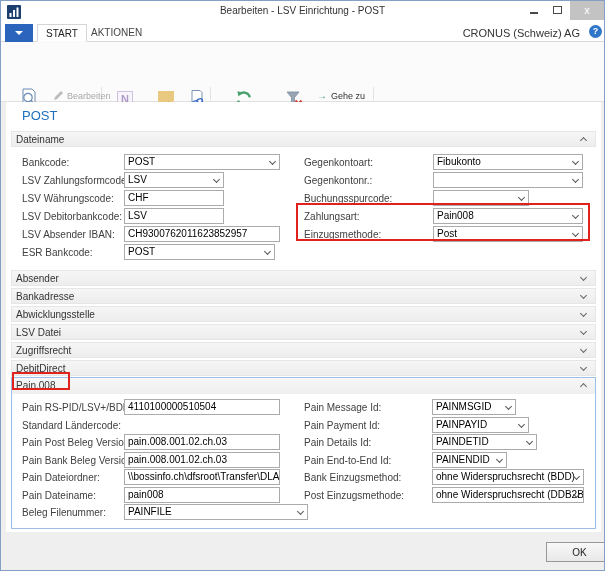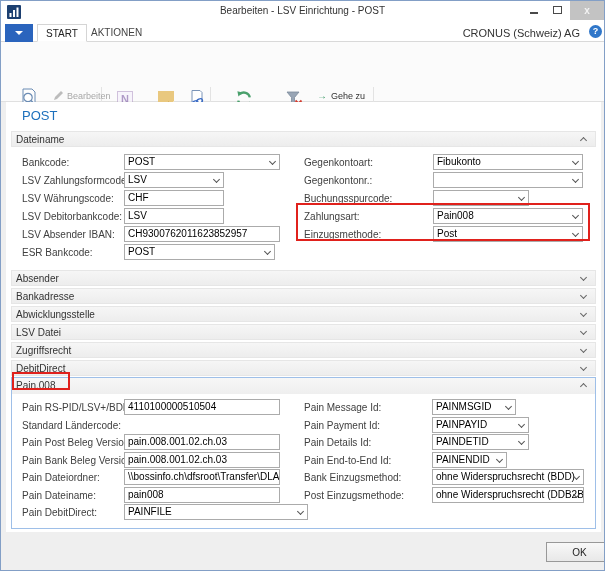--- a/index.html
+++ b/index.html
@@ -275,38 +275,38 @@
       <span class="v">pain.008.001.02.ch.03</span>
     </div>
   <span class="lbl" style="left:21px;top:470px">Pain Dateiordner:</span>
   <div class="box" style="left:123px;top:468px;width:156px">
       <span class="v">\\bossinfo.ch\dfsroot\Transfer\DLA\</span>
     </div>
   <span class="lbl" style="left:21px;top:488px">Pain Dateiname:</span>
   <div class="box" style="left:123px;top:486px;width:156px">
       <span class="v">pain008</span>
     </div>
-  <span class="lbl" style="left:21px;top:505px">Pain DebitDirect:</span>
+  <span class="lbl" style="left:21px;top:505px">Beleg Filenummer:</span>
   <div class="box dd" style="left:123px;top:503px;width:184px">
       <span class="v">PAINFILE</span>
       <i class="cv"></i>
     </div>
 
   <span class="lbl" style="left:303px;top:400px">Pain Message Id:</span>
   <div class="box dd" style="left:431px;top:398px;width:84px">
       <span class="v">PAINMSGID</span>
       <i class="cv"></i>
     </div>
   <span class="lbl" style="left:303px;top:418px">Pain Payment Id:</span>
   <div class="box dd" style="left:431px;top:416px;width:97px">
       <span class="v">PAINPAYID</span>
       <i class="cv"></i>
     </div>
   <span class="lbl" style="left:303px;top:435px">Pain Details Id:</span>
-  <div class="box dd" style="left:431px;top:433px;width:97px">
+  <div class="box dd" style="left:431px;top:433px;width:105px">
       <span class="v">PAINDETID</span>
       <i class="cv"></i>
     </div>
   <span class="lbl" style="left:303px;top:453px">Pain End-to-End Id:</span>
   <div class="box dd" style="left:431px;top:451px;width:75px">
       <span class="v">PAINENDID</span>
       <i class="cv"></i>
     </div>
   <span class="lbl" style="left:303px;top:470px">Bank Einzugsmethod:</span>
   <div class="box dd" style="left:431px;top:468px;width:152px">

